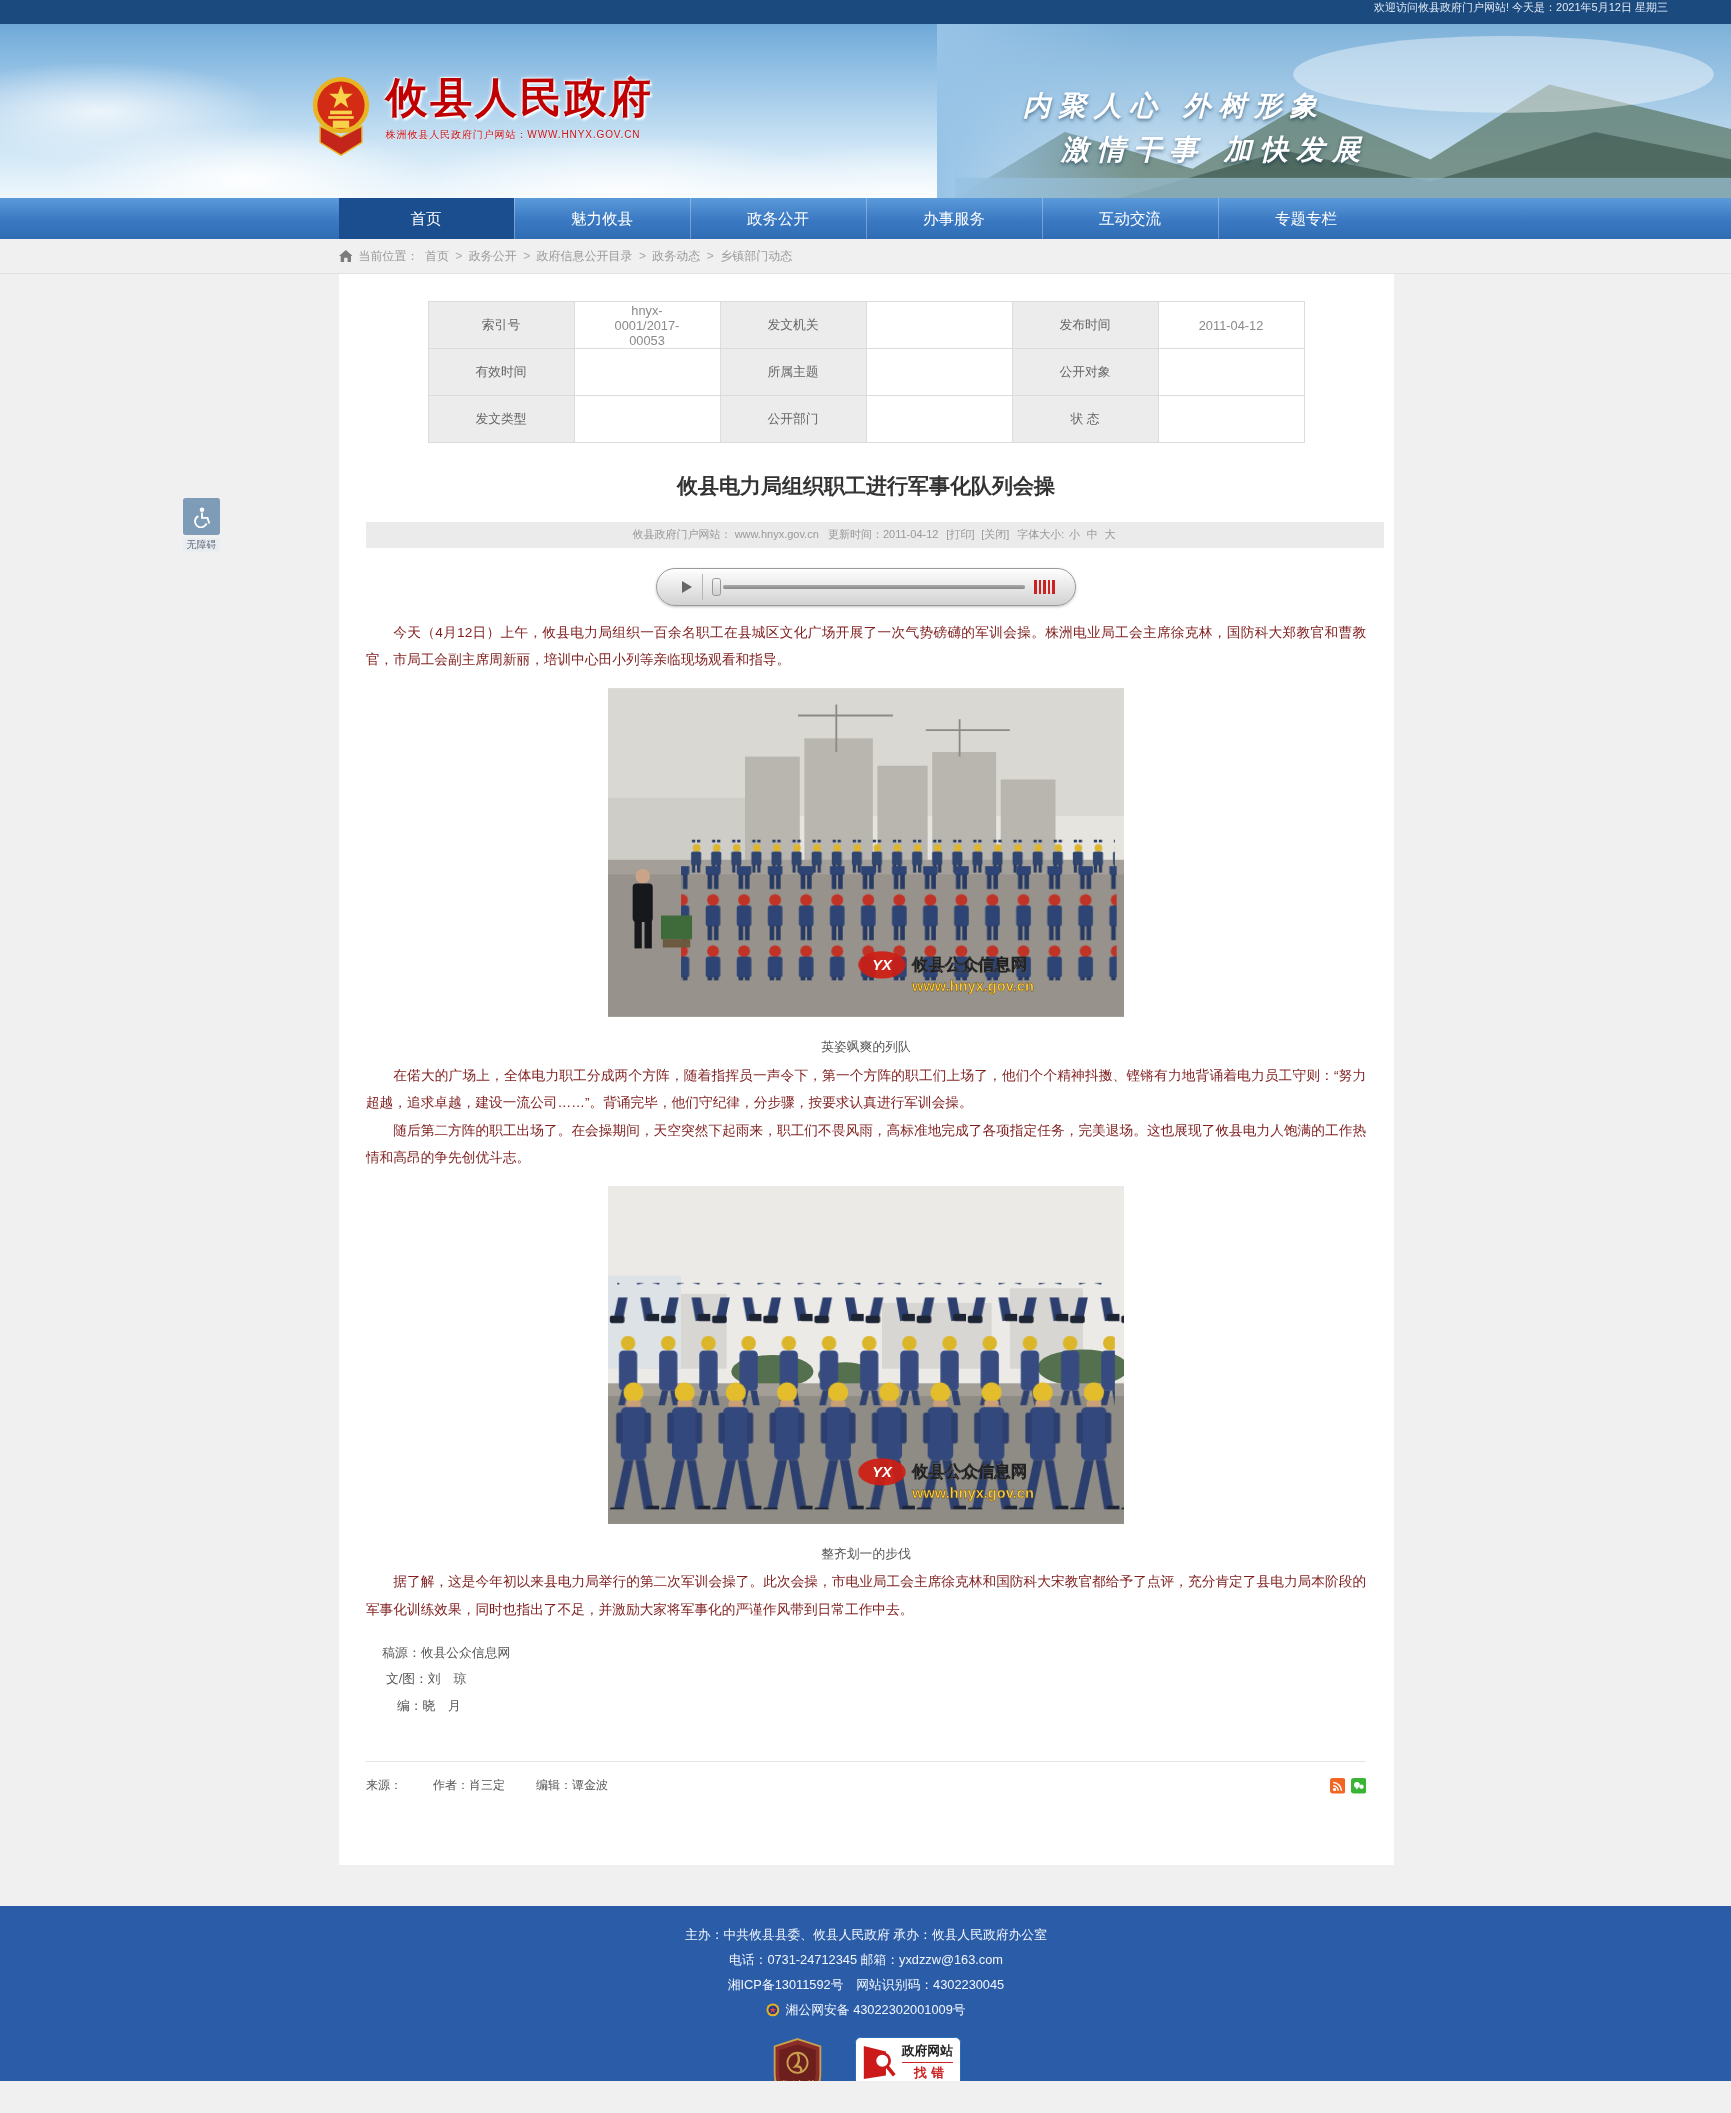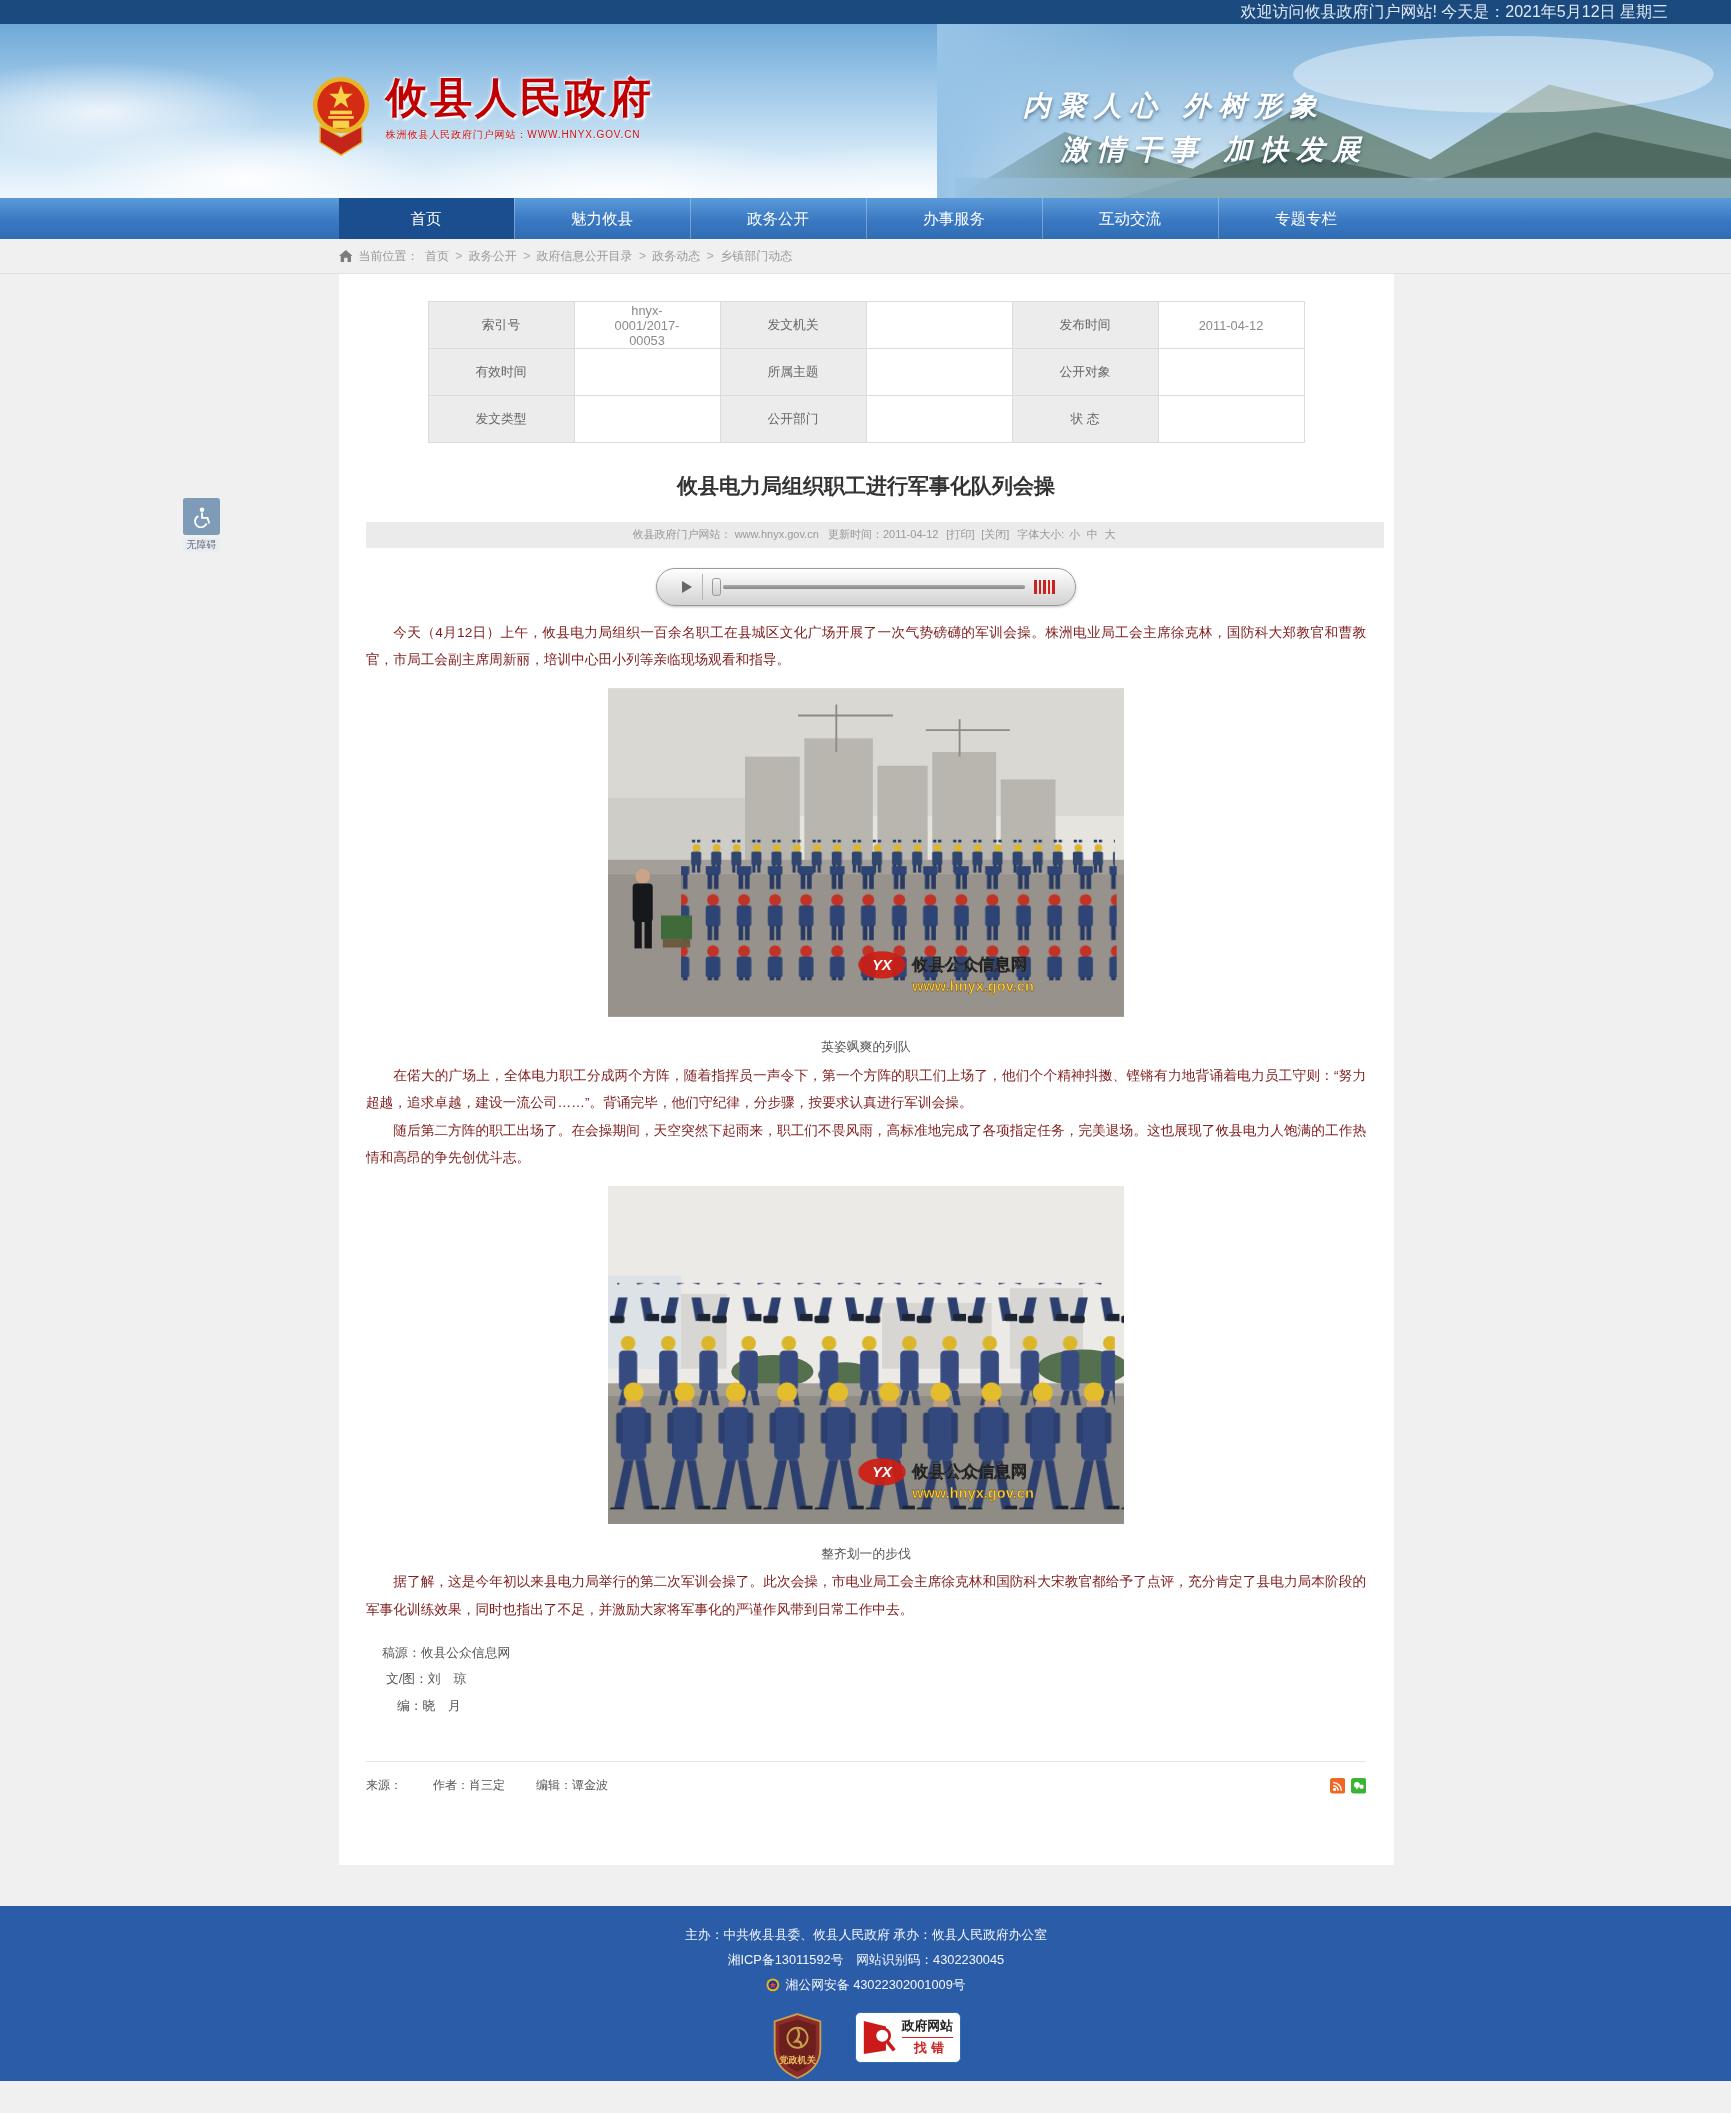--- a/index.html
+++ b/index.html
@@ -2,22 +2,22 @@
 <html style="font-size:14.6px"><head>
 <meta charset="utf-8">
 <style>
   * { box-sizing: border-box; }
   html,body { margin:0; padding:0; }
   body {
     width:1732px; position:relative; background:#f0f0f0;
     font-family:"Liberation Sans","DejaVu Sans",sans-serif; color:#555;
   }
   
-  .topbar { height:24px; background:#1b4a7e; color:#dfe9f5; font-size:16px;
-            display:flex; align-items:center; justify-content:flex-end; padding-right:64px; }
+  .topbar { height:24px; background:#1b4a7e; color:#dfe9f5; font-size:11px;
+            display:flex; justify-content:flex-end; padding-right:64px; }
   
   .site-header { position:relative; height:174px; overflow:hidden;
     background:linear-gradient(180deg,#6fa9d8 0%,#97c3e6 30%,#cfe6f6 72%,#eef7fd 100%); }
   .cloud { position:absolute; border-radius:50%; pointer-events:none;
     background:radial-gradient(ellipse at center, rgba(255,255,255,.95) 0%, rgba(255,255,255,0) 70%); }
   .c1 { width:384px; height:110px; left:55px;  top:101px; }
   .c2 { width:475px; height:128px; left:384px; top:110px; }
   .c3 { width:347px; height:101px; left:-73px; top:37px; opacity:.8; }
   .c4 { width:420px; height:119px; left:694px; top:119px; opacity:.9; }
   .scenic { position:absolute; right:0; top:0; width:777px; height:174px; opacity:.92; }
@@ -377,20 +377,21 @@
           <polygon points="5,10 8,10 6.5,13" fill="#fff"></polygon>
         </svg>
       </span>
     </div>
 
   </div>
 </div>
 
 <footer class="site-footer">
   <div class="fline">主办：中共攸县县委、攸县人民政府 承办：攸县人民政府办公室</div>
+  <div class="fline">电话：0731-24712345 邮箱：yxdzzw@163.com</div>
   <div class="fline">湘ICP备13011592号　网站识别码：4302230045</div>
   <div class="fline fline-badge">
     <svg width="13.7" height="13.7" viewBox="0 0 16 16">
       <circle cx="8" cy="8" r="7.5" fill="#e8b422"></circle>
       <circle cx="8" cy="8" r="5.2" fill="#1b3a8c"></circle>
       <polygon points="8,4 9,7 12,7 9.6,8.8 10.5,12 8,10 5.5,12 6.4,8.8 4,7 7,7" fill="#e8413c"></polygon>
     </svg>
     <span>湘公网安备 43022302001009号</span>
   </div>
   <div class="badges">

